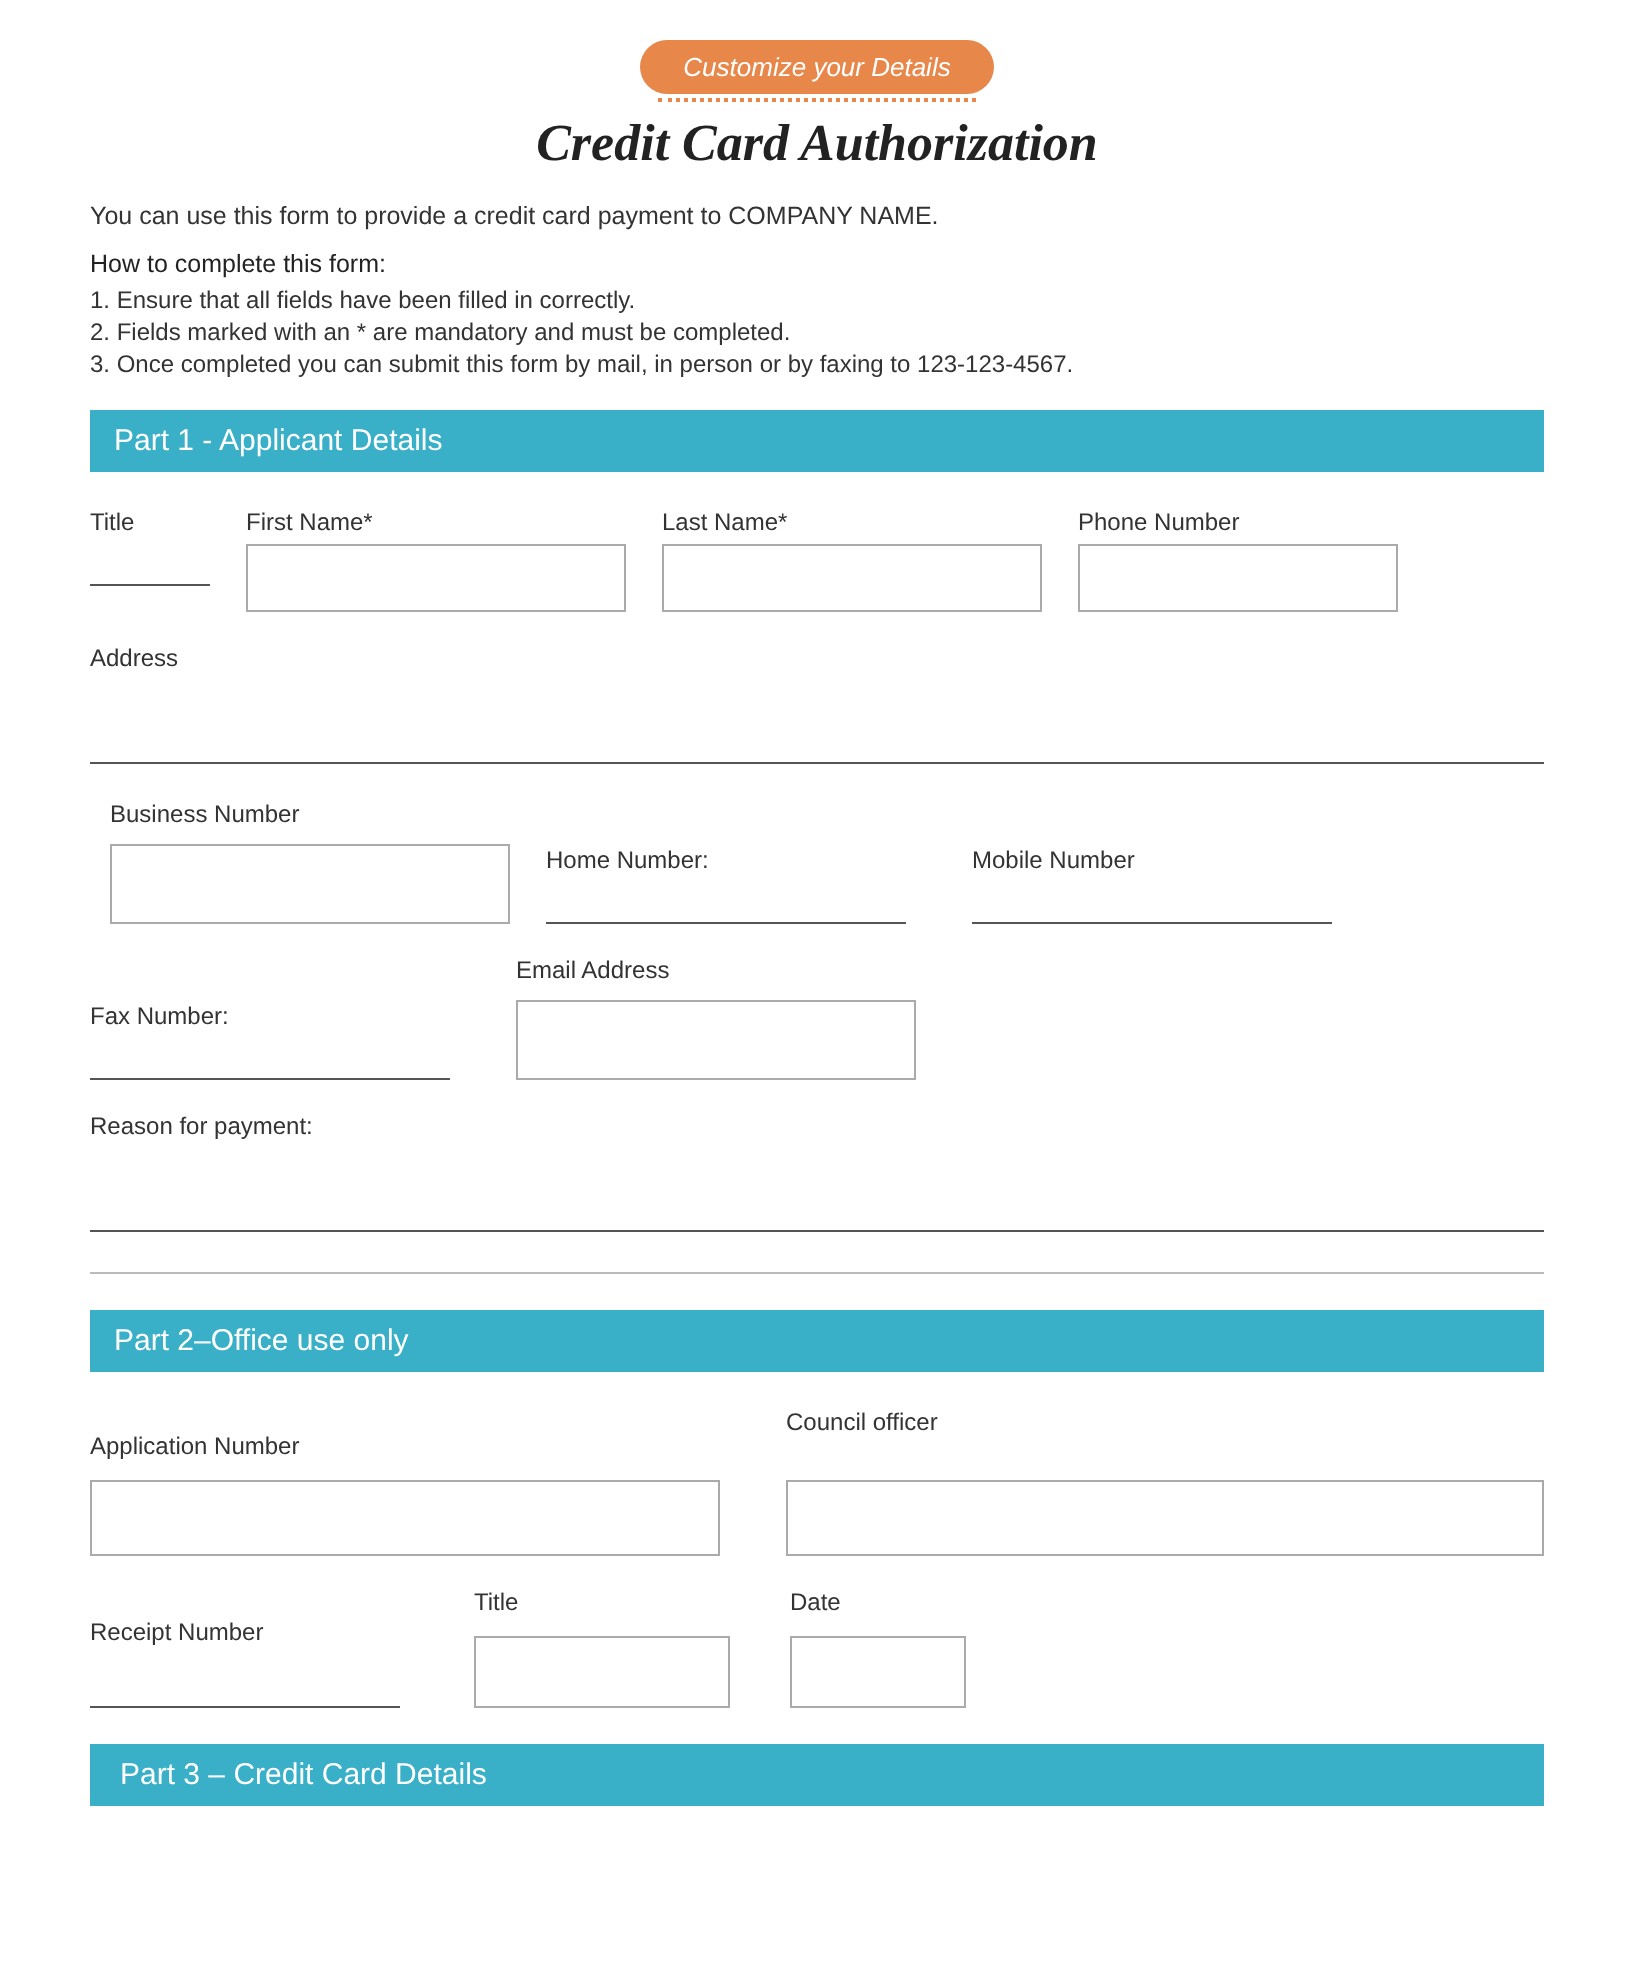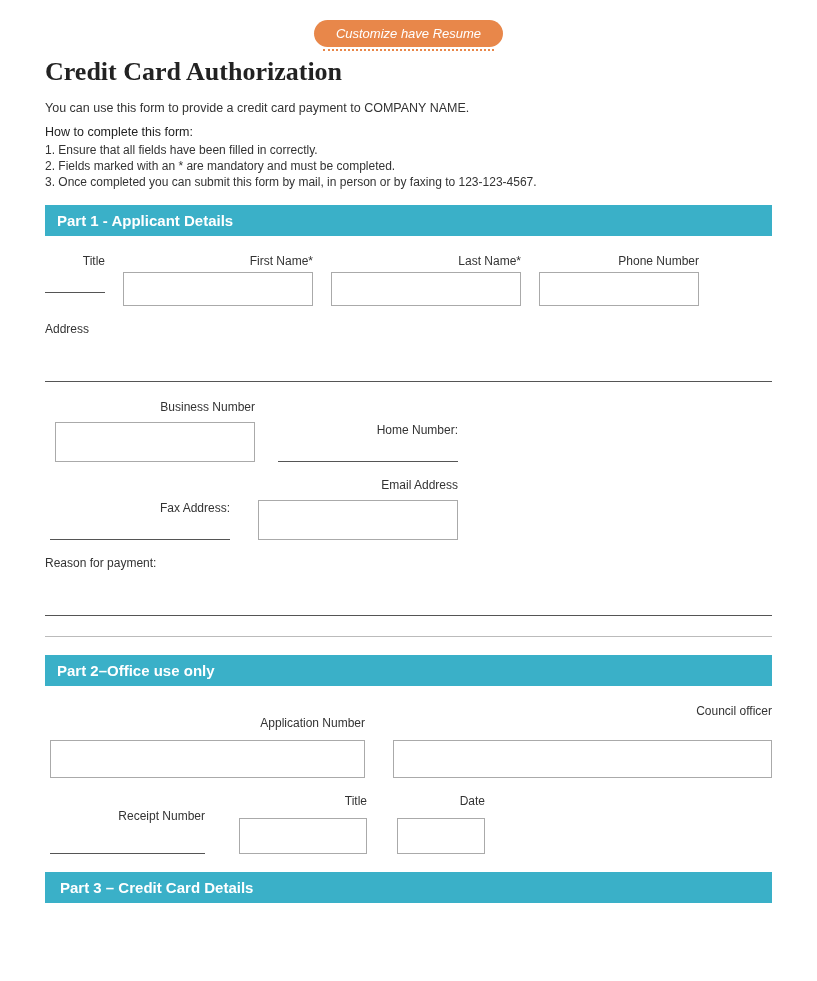--- a/index.html
+++ b/index.html
@@ -30,25 +30,27 @@
     .customize-btn::after {
       content: '';
       display: block;
       border-bottom: 2px dotted #e8874a;
       position: absolute;
       bottom: -4px;
       left: 5%;
       width: 90%;
     }
     .page-title {
+      text-align: center;
       font-size: 26px;
       font-weight: bold;
       color: #222;
       margin-bottom: 14px;
       font-family: Georgia, serif;
+      font-style: italic;
     }
     .intro-text {
       font-size: 12.5px;
       color: #333;
       margin-bottom: 10px;
     }
     .how-to-title {
       font-weight: normal;
       font-size: 12.5px;
       margin-bottom: 4px;
@@ -59,34 +61,33 @@
       margin-bottom: 16px;
       list-style: none;
     }
     .how-to-list li {
       margin-bottom: 2px;
     }
     .section-header {
       background: #3ab0c8;
       color: #fff;
       font-size: 15px;
-      font-weight: bold;
+      font-weight: normal;
       padding: 7px 12px;
       margin-bottom: 18px;
     }
     .form-row {
       display: flex;
       gap: 18px;
       margin-bottom: 16px;
       align-items: flex-start;
     }
     .form-group {
       display: flex;
       flex-direction: column;
-      align-items: flex-end;
     }
     .form-label {
       font-size: 12px;
       color: #333;
       margin-bottom: 4px;
     }
     .form-input {
       border: 1px solid #aaa;
       padding: 5px 6px;
       font-size: 12px;
@@ -143,21 +144,21 @@
     .receipt-group { width: 160px; }
     .amount-group { width: 130px; }
     .date-group { width: 90px; }
     .part1-content { padding: 0 0 0 0; }
     .part2-content { padding: 0 0 0 0; }
   </style>
 </head>
 <body>
 
 <div class="customize-btn-wrap">
-  <button class="customize-btn">Customize have Resume</button>
+  <button class="customize-btn">Customize your Details</button>
 </div>
 
 <h1 class="page-title">Credit Card Authorization</h1>
 
 <p class="intro-text">You can use this form to provide a credit card payment to COMPANY NAME.</p>
 
 <p class="how-to-title">How to complete this form:</p>
 <ul class="how-to-list">
   <li>1. Ensure that all fields have been filled in correctly.</li>
   <li>2. Fields marked with an * are mandatory and must be completed.</li>
@@ -194,25 +195,29 @@
 
   <div class="form-row" style="margin-top: 18px; align-items: flex-end;">
     <div class="form-group business-group" style="margin-left: 10px;">
       <label class="form-label">Business Number</label>
       <input class="form-input" type="text" style="width: 200px; height: 40px; margin-top: 4px;">
     </div>
     <div class="form-group home-group">
       <label class="form-label">Home Number:</label>
       <input class="underline-field" type="text" style="width: 180px;">
     </div>
+    <div class="form-group mobile-group" style="margin-left: 10px;">
+      <label class="form-label">Mobile Number</label>
+      <input class="underline-field" type="text" style="width: 180px;">
+    </div>
   </div>
 
   <div class="form-row" style="margin-top: 14px; align-items: flex-end;">
     <div class="form-group fax-group">
-      <label class="form-label">Fax Address:</label>
+      <label class="form-label">Fax Number:</label>
       <input class="underline-field" type="text" style="width: 180px;">
     </div>
     <div class="form-group email-group" style="margin-left: 10px;">
       <label class="form-label">Email Address</label>
       <input class="form-input" type="text" style="width: 200px; height: 40px; margin-top: 4px;">
     </div>
   </div>
 
   <div class="form-row" style="flex-direction: column; gap:4px; margin-top: 14px;">
     <label class="form-label">Reason for payment:</label>

